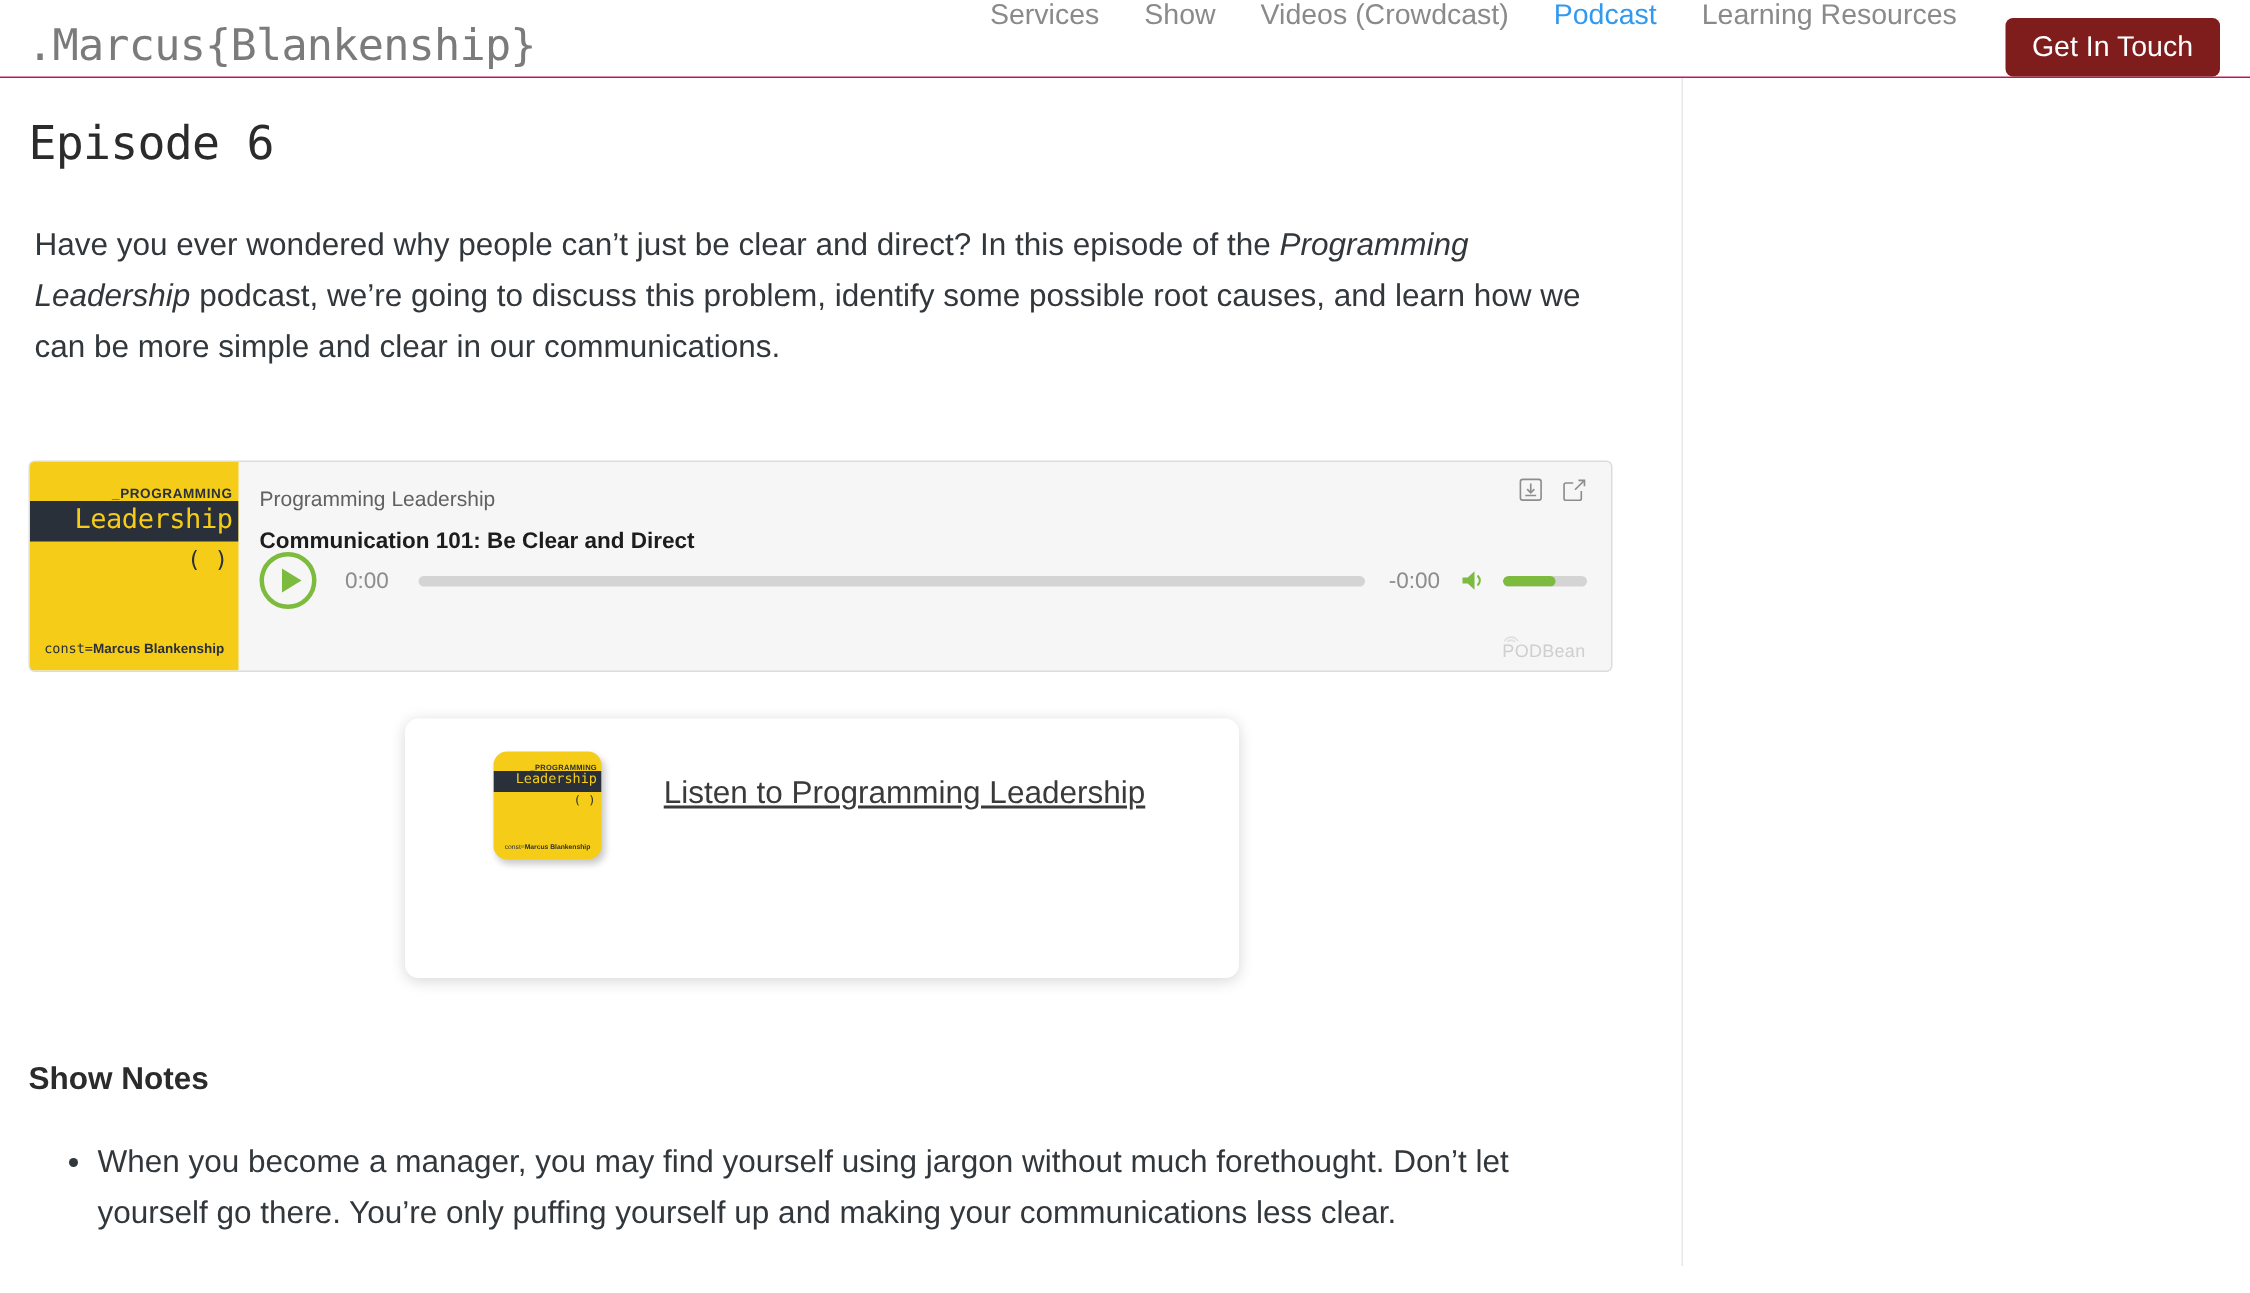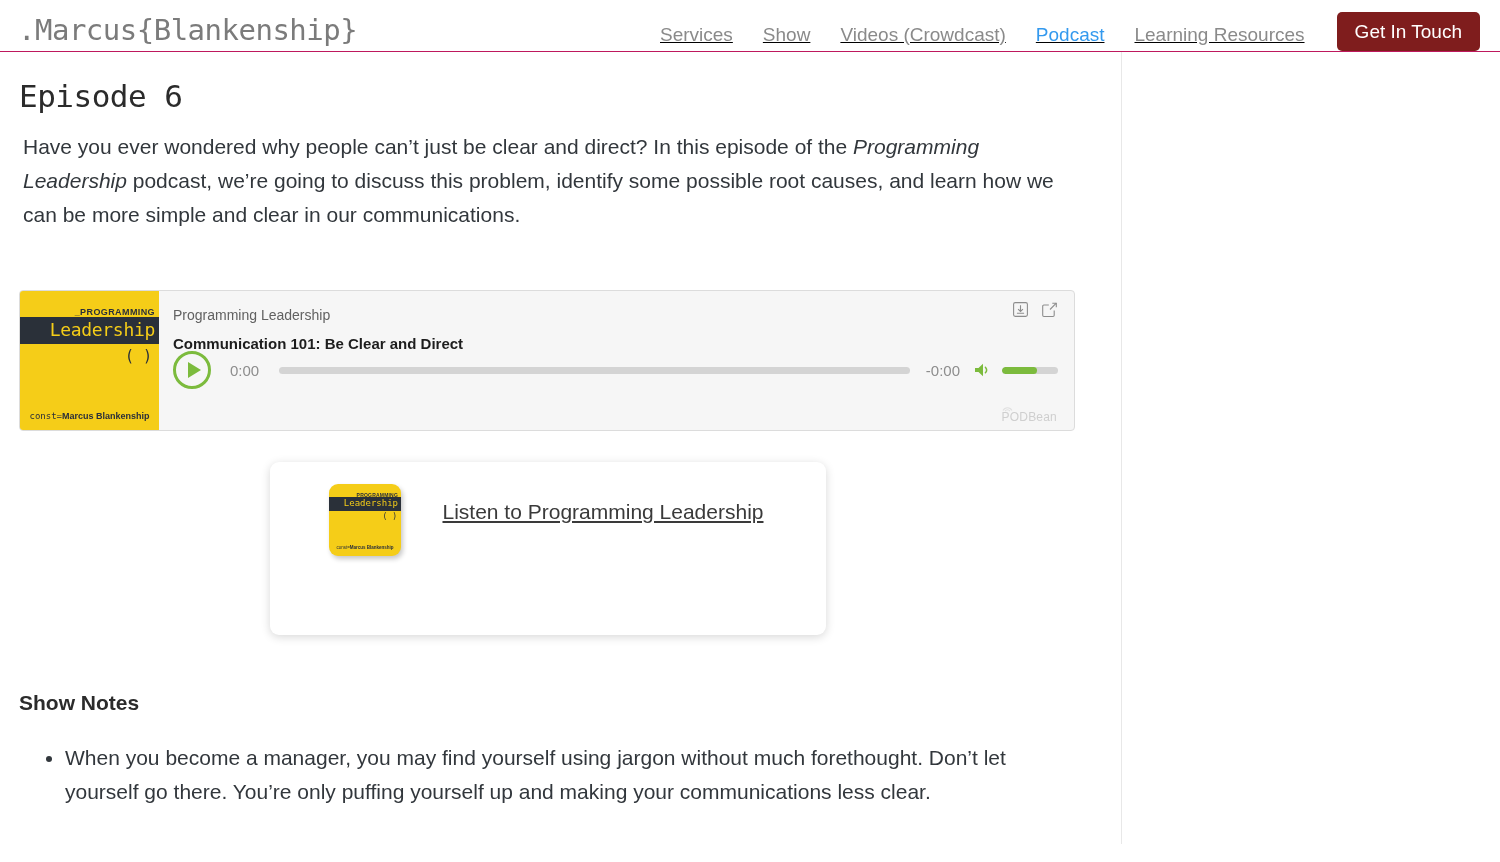--- a/index.html
+++ b/index.html
@@ -29,23 +29,22 @@
     color: #7b7b7b;
     letter-spacing: -0.5px;
     white-space: nowrap;
   }
   .nav {
     position: absolute;
     left: 645px;
     top: 0;
     height: 70px;
     display: flex;
-    align-items: center;
+    align-items: flex-start;
     gap: 0;
-    text-decoration: underline;
   }
   .nav-item {
     font-size: 19px;
     color: #8a8a8a;
     padding: 0 15px;
     white-space: nowrap;
     cursor: pointer;
     text-decoration: none;
   }
   .nav-item.active { color: #3399ee; }
@@ -92,21 +91,21 @@
     top: 0;
     width: 378px;
     height: 792px;
   }
 
   
   .episode-title {
     font-family: "DejaVu Sans Mono", "Liberation Mono", monospace;
     font-size: 31px;
     color: #2b2b2b;
-    margin: 0 0 16px 0;
+    margin: 0 0 33px 0;
     font-weight: normal;
     letter-spacing: -0.5px;
   }
   .intro {
     font-size: 21px;
     line-height: 34px;
     color: #32373c;
     margin: 4px;
     max-width: 1045px;
   }

